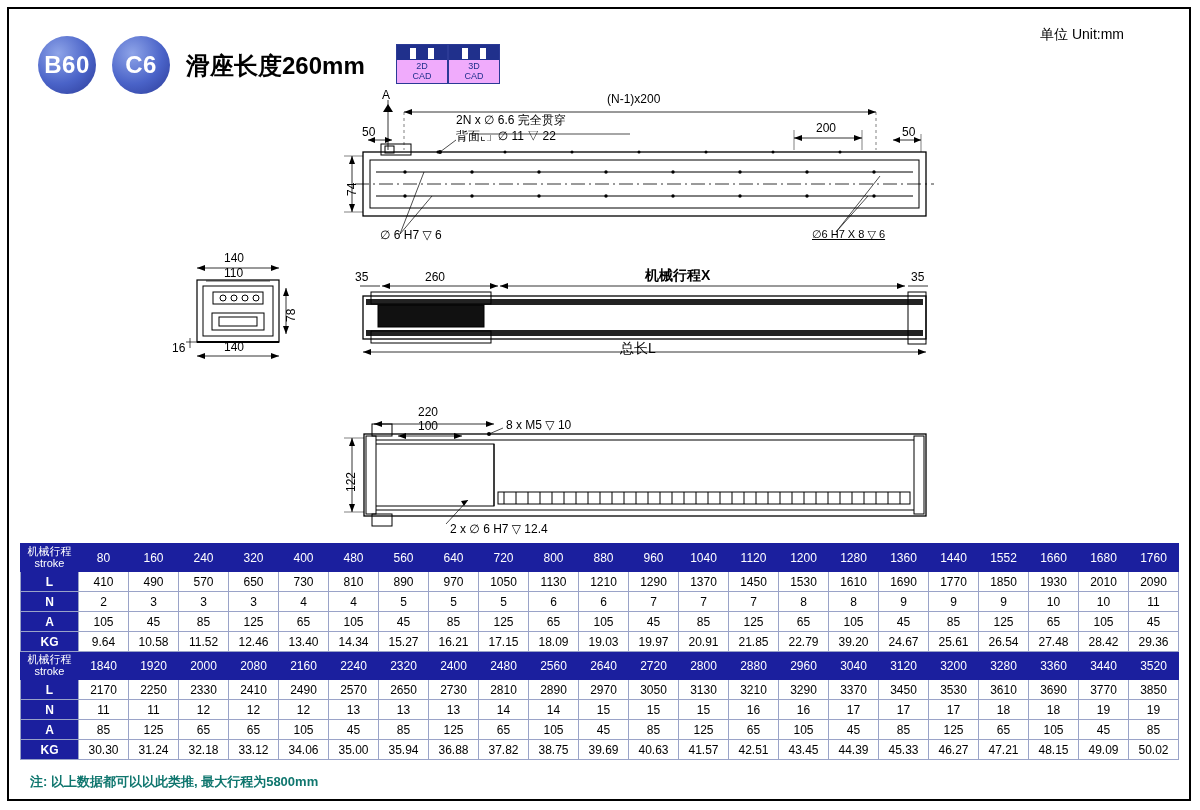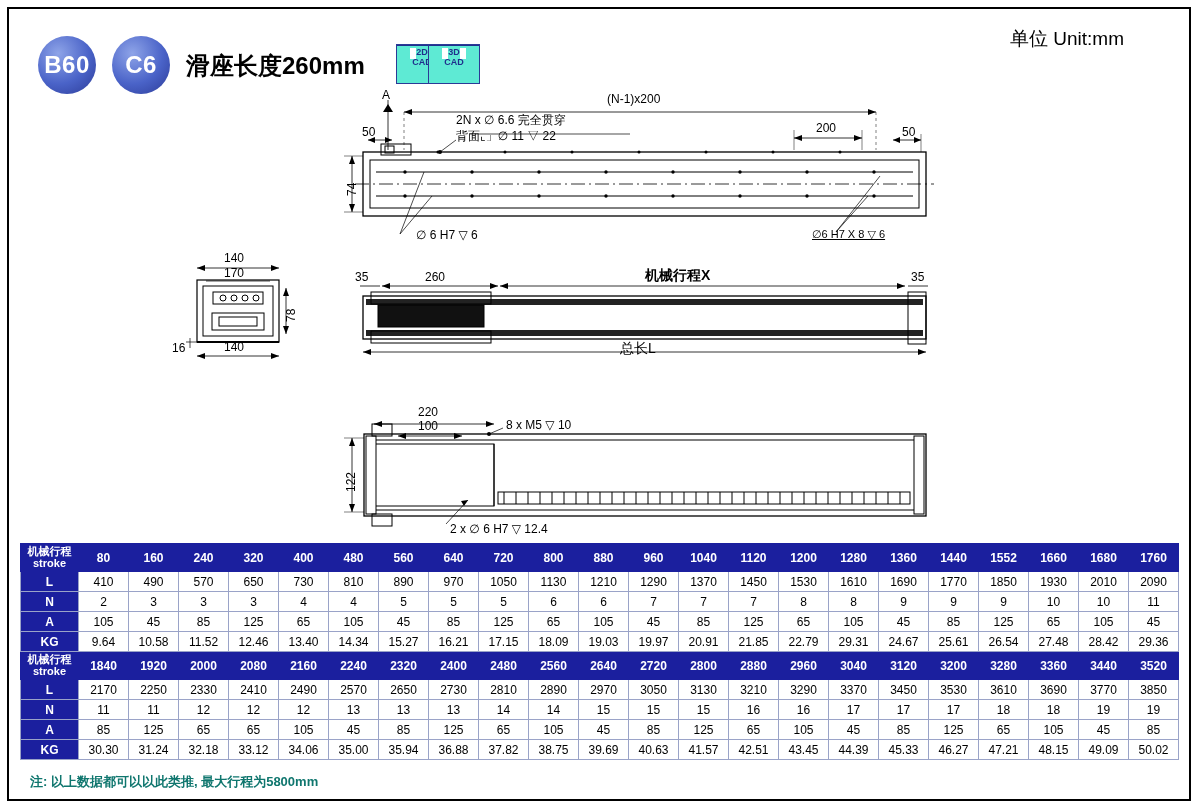--- a/index.html
+++ b/index.html
@@ -24,40 +24,40 @@
     letter-spacing:0.5px;
   }
   #badge-b60 { left:38px; top:36px; }
   #badge-c6  { left:112px; top:36px; }
   .slider-label {
     position:absolute; left:186px; top:50px;
     font-size:24px; font-weight:bold;
   }
   .cad-btn {
     position:absolute; width:52px; height:40px; top:44px;
-    background:#5eead4; border:1px solid #2b3a96; box-sizing:border-box;
+    background:#f0abfc; border:1px solid #2b3a96; box-sizing:border-box;
     display:flex; flex-direction:column; align-items:center; justify-content:flex-end;
-    font-size:9px; font-weight:bold; color:#20308c; line-height:1.05;
-    padding-bottom:16px;
+    font-size:9px; font-weight:normal; color:#20308c; line-height:1.05;
+    padding-bottom:2px;
   }
   #cad-2d { left:396px; }
-  #cad-3d { left:428px; }
+  #cad-3d { left:448px; }
   .cad-btn .cad-top {
     width:100%; height:17px; background:#20308c; margin-bottom:2px;
     position:relative;
   }
   .cad-btn .cad-top::before,
   .cad-btn .cad-top::after {
     content:""; position:absolute; top:3px; width:6px; height:11px;
     background:#ffffff;
   }
   .cad-btn .cad-top::before { left:13px; }
   .cad-btn .cad-top::after  { left:31px; }
   .unit-label {
-    position:absolute; right:76px; top:26px; font-size:19px;
+    position:absolute; right:76px; top:26px; font-size:14px;
   }
   
   #drawing { position:absolute; left:0; top:0; width:1200px; height:810px; pointer-events:none; }
   .dim-text {
     position:absolute; font-family:"Liberation Sans", sans-serif;
     font-size:12px; color:#000; white-space:nowrap;
   }
   .dim-text.sm { font-size:11px;text-decoration:underline; }
   .dim-text.cn { font-size:14px; }
   .vert { transform-origin:left top; }
@@ -67,21 +67,21 @@
   }
   table.spec {
     border-collapse:collapse; width:1158px;
     font-size:12px; table-layout:fixed;
   }
   table.spec td {
     border:1px solid #9aa3c8; text-align:center; padding:1px 0;
     height:17px; background:#ffffff;
   }
   table.spec tr.head td {
-    background:#1b1f9e; color:#ffffff; font-weight:bold; height:25px;
+    background:#1b1f9e; color:#ffffff; font-weight:normal; height:25px;
     border:1px solid #1b1f9e;
   }
   table.spec td.rowlabel {
     background:#1b1f9e; color:#ffffff; font-weight:bold; width:58px;
   }
   table.spec tr.head td.rowlabel { line-height:1.05; font-size:11px; }
   table.spec td.kg { color:#000000; }
   .note {
     position:absolute; left:30px; top:773px;
     font-size:13px; color:#0f766e; font-weight:bold;
@@ -316,25 +316,25 @@
 </svg>
 
 <div class="dim-text" style="left:382px; top:88px;">A</div>
 <div class="dim-text" style="left:607px; top:92px;">(N-1)x200</div>
 <div class="dim-text" style="left:456px; top:112px;">2N x ∅ 6.6 完全贯穿</div>
 <div class="dim-text" style="left:456px; top:128px;">背面⌞」∅ 11 ▽ 22</div>
 <div class="dim-text" style="left:362px; top:125px;">50</div>
 <div class="dim-text" style="left:816px; top:121px;">200</div>
 <div class="dim-text" style="left:902px; top:125px;">50</div>
 <div class="dim-text vert" style="left:345px; top:196px; transform:rotate(-90deg);">74</div>
-<div class="dim-text" style="left:416px; top:228px;">∅ 6 H7 ▽ 6</div>
+<div class="dim-text" style="left:380px; top:228px;">∅ 6 H7 ▽ 6</div>
 <div class="dim-text sm" style="left:812px; top:228px;">∅6 H7 X 8 ▽ 6</div>
 
 <div class="dim-text" style="left:224px; top:251px;">140</div>
-<div class="dim-text" style="left:224px; top:266px;">170</div>
+<div class="dim-text" style="left:224px; top:266px;">110</div>
 <div class="dim-text vert" style="left:284px; top:322px; transform:rotate(-90deg);">78</div>
 <div class="dim-text" style="left:172px; top:341px;">16</div>
 <div class="dim-text" style="left:224px; top:340px;">140</div>
 
 <div class="dim-text" style="left:355px; top:270px;">35</div>
 <div class="dim-text" style="left:425px; top:270px;text-align:right;">260</div>
 <div class="dim-text cn" style="left:645px; top:267px;font-weight:bold;">机械行程X</div>
 <div class="dim-text" style="left:911px; top:270px;">35</div>
 <div class="dim-text cn" style="left:620px; top:340px;">总长L</div>
 
@@ -464,21 +464,21 @@
           <td class="kg">14.34</td>
           <td class="kg">15.27</td>
           <td class="kg">16.21</td>
           <td class="kg">17.15</td>
           <td class="kg">18.09</td>
           <td class="kg">19.03</td>
           <td class="kg">19.97</td>
           <td class="kg">20.91</td>
           <td class="kg">21.85</td>
           <td class="kg">22.79</td>
-          <td class="kg">29.31</td>
+          <td class="kg">39.20</td>
           <td class="kg">24.67</td>
           <td class="kg">25.61</td>
           <td class="kg">26.54</td>
           <td class="kg">27.48</td>
           <td class="kg">28.42</td>
           <td class="kg">29.36</td>
         </tr>
         <tr class="head">
           <td class="rowlabel">
             <div>机械行程</div>

